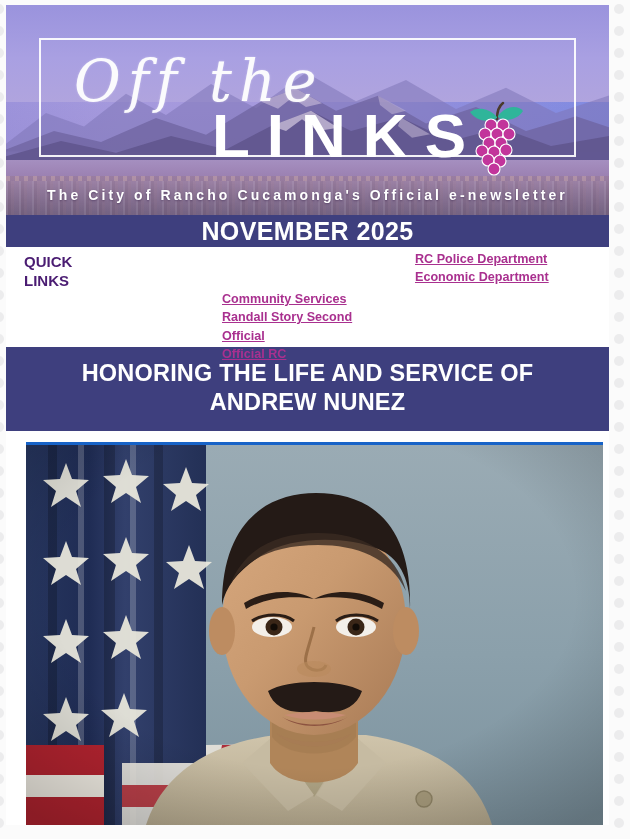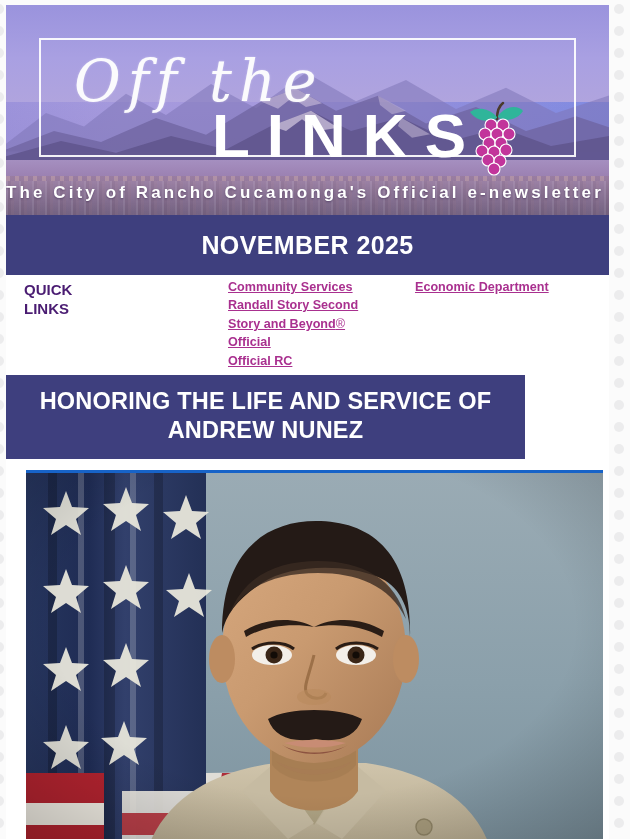--- a/index.html
+++ b/index.html
@@ -86,56 +86,56 @@
     opacity:.96;
   }
   .logo-vine{
     position:absolute;left:206px;top:100px;
     font-family:"Liberation Sans",sans-serif;
     font-weight:700;font-size:62px;line-height:1;color:#ffffff;
     letter-spacing:17px;
   }
   .grapes{position:absolute;left:458px;top:96px;width:62px;height:78px;}
   .tagline{
-    position:absolute;left:0;right:0;bottom:12px;
-    font-size:17px;font-weight:600;color:#ffffff;letter-spacing:3.1px;
+    position:absolute;left:0;right:0;bottom:12px;text-align:center;
+    font-size:14px;font-weight:600;color:#ffffff;letter-spacing:3.1px;
     text-shadow:0 1px 2px rgba(60,40,80,.55);
     font-family:"Liberation Sans",sans-serif;
   }
 
   
   .month-band{
-    width:603px;height:60px;background:#3e3f7e;
+    width:603px;height:32px;background:#3e3f7e;
     display:flex;align-items:center;justify-content:center;
   }
   .month-band .txt{
     color:#ffffff;font-weight:700;font-size:25px;letter-spacing:.4px;
   }
 
   
   .quicklinks{
     width:603px;background:#ffffff;padding:14px 0 14px 0;
     position:relative;height:100px;box-sizing:border-box;
   }
   .ql-label{
     position:absolute;left:18px;top:5px;
     color:#4a1c72;font-weight:700;font-size:15px;line-height:1.28;
   }
   .ql-col{position:absolute;top:3px;}
-  .ql-col.c1{left:222px;}
+  .ql-col.c1{left:216px;margin-top:40px;}
   .ql-col.c2{left:409px;}
   .ql-item{
     display:block;color:#a9308f;font-weight:700;font-size:12.6px;
     line-height:1.46;text-decoration:underline;white-space:nowrap;
   }
   .ql-item .reg{font-weight:400;}
 
   
   .headline{
-    width:519px;background:#3e3f7e;padding:12px 26px 14px;
+    width:603px;background:#3e3f7e;padding:12px 26px 14px;
     box-sizing:border-box;text-align:center;
   }
   .headline .txt{
     color:#ffffff;font-weight:700;font-size:23.5px;line-height:1.24;
     letter-spacing:.2px;
   }
 
   
   .photo-wrap{
     width:603px;padding:11px 20px 0 20px;box-sizing:border-box;background:#ffffff;
@@ -254,26 +254,26 @@
   <div class="month-band">
     <span class="txt">NOVEMBER 2025</span>
   </div>
 
   <div class="quicklinks">
     <div class="ql-label">QUICK<br>LINKS</div>
 
     <div class="ql-col c1">
       <a class="ql-item" href="#">Community Services</a>
       <a class="ql-item" href="#">Randall Story Second </a>
-      <a class="ql-item" href="#">Story and Beyond<span class="reg">®</span></a>
       <a class="ql-item" href="#">Official</a>
       <a class="ql-item" href="#">Official RC</a>
     </div>
 
     <div class="ql-col c2">
+      <a class="ql-item" href="#">RC Police Department</a>
       <a class="ql-item" href="#">Economic Department</a>
     </div>
   </div>
 
   <div class="headline">
     <span class="txt">HONORING THE LIFE AND SERVICE OF ANDREW NUNEZ</span>
   </div>
 
   <div class="photo-wrap">
     <div class="photo">

